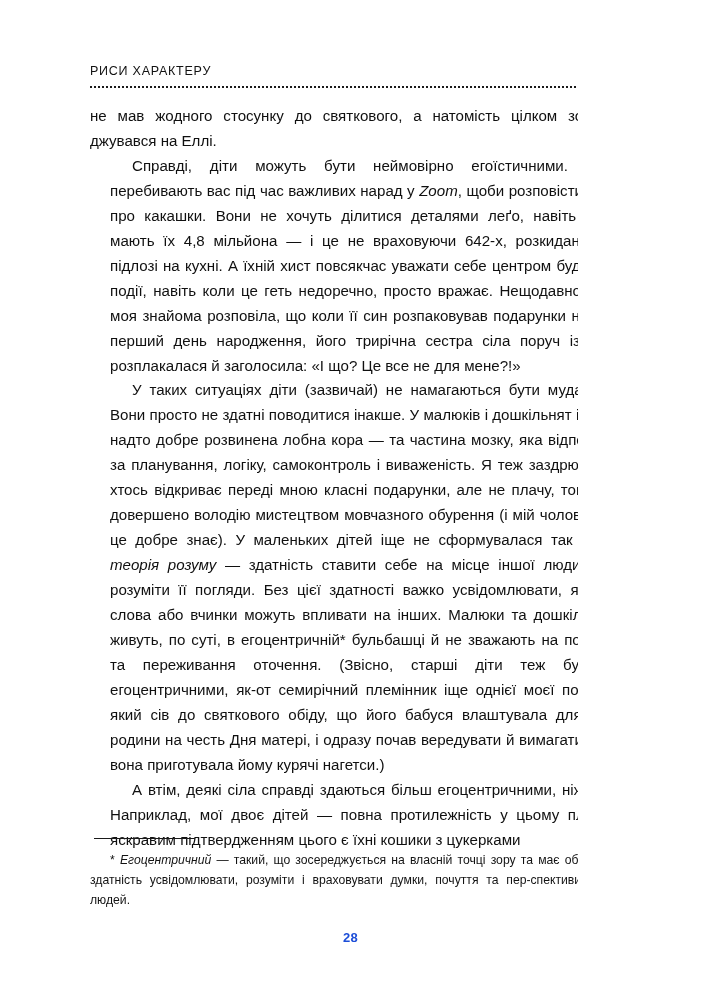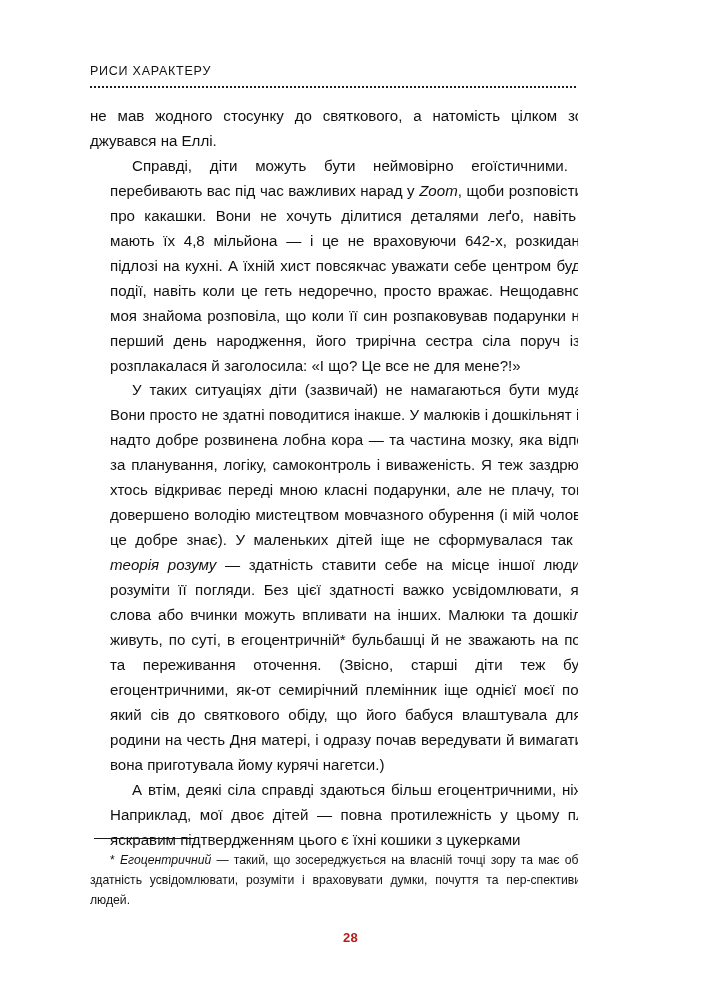--- a/index.html
+++ b/index.html
@@ -100,21 +100,21 @@
 
   
   .folio {
     position: absolute;
     left: 0;
     top: 930px;
     width: 701px;
     text-align: center;
     font-size: 13px;
     font-weight: 700;
-    color: #b91c1c;
+    color: #1d4ed8;
     letter-spacing: 0.3px;
   }
 </style>
 </head>
 <body>
 
 <div class="page">
 
   <div class="running-head">
     <div class="running-head-title">РИСИ ХАРАКТЕРУ</div>

